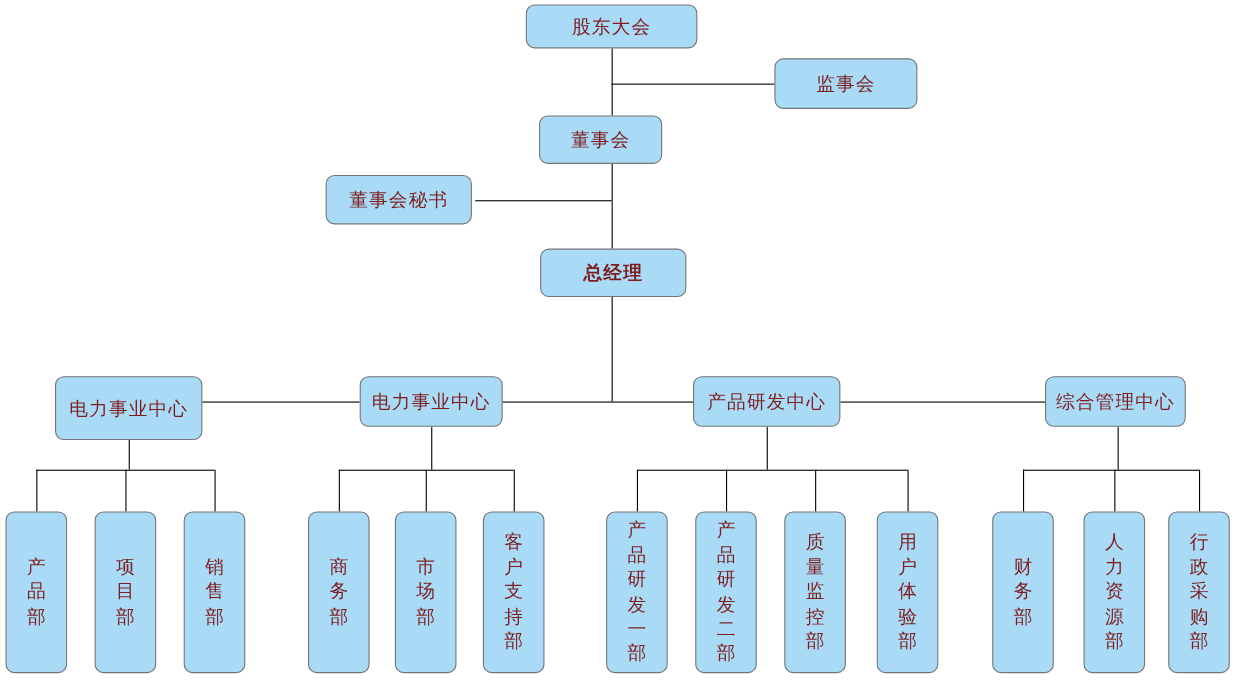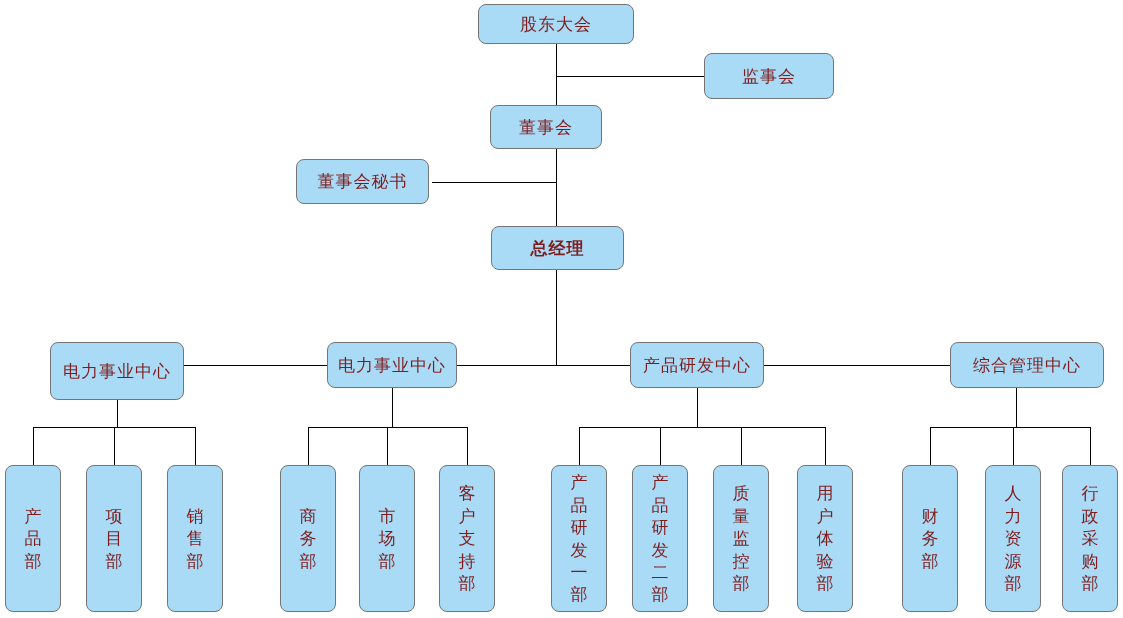--- a/index.html
+++ b/index.html
@@ -59,21 +59,21 @@
 
   <div class="node" style="left:478px;top:4px;width:156px;height:40px;">股东大会</div>
   <div class="node" style="left:704px;top:53px;width:130px;height:46px;">监事会</div>
   <div class="node" style="left:490px;top:105px;width:112px;height:44px;">董事会</div>
   <div class="node" style="left:296px;top:159px;width:133px;height:45px;">董事会秘书</div>
   <div class="node" style="left:491px;top:226px;width:133px;height:44px;font-weight:bold;">总经理</div>
 
   <div class="node" style="left:50px;top:342px;width:134px;height:58px;">电力事业中心</div>
   <div class="node" style="left:327px;top:342px;width:130px;height:46px;">电力事业中心</div>
   <div class="node" style="left:630px;top:342px;width:134px;height:46px;">产品研发中心</div>
-  <div class="node" style="left:950px;top:342px;width:154px;height:46px;">综合管理中心</div>
+  <div class="node" style="left:950px;top:342px;width:128px;height:46px;">综合管理中心</div>
 
   <div class="node v" style="left:5px;top:465px;width:56px;height:147px;">产
 品
 部</div>
   <div class="node v" style="left:86px;top:465px;width:56px;height:147px;">项
 目
 部</div>
   <div class="node v" style="left:167px;top:465px;width:56px;height:147px;">销
 售
 部</div>

